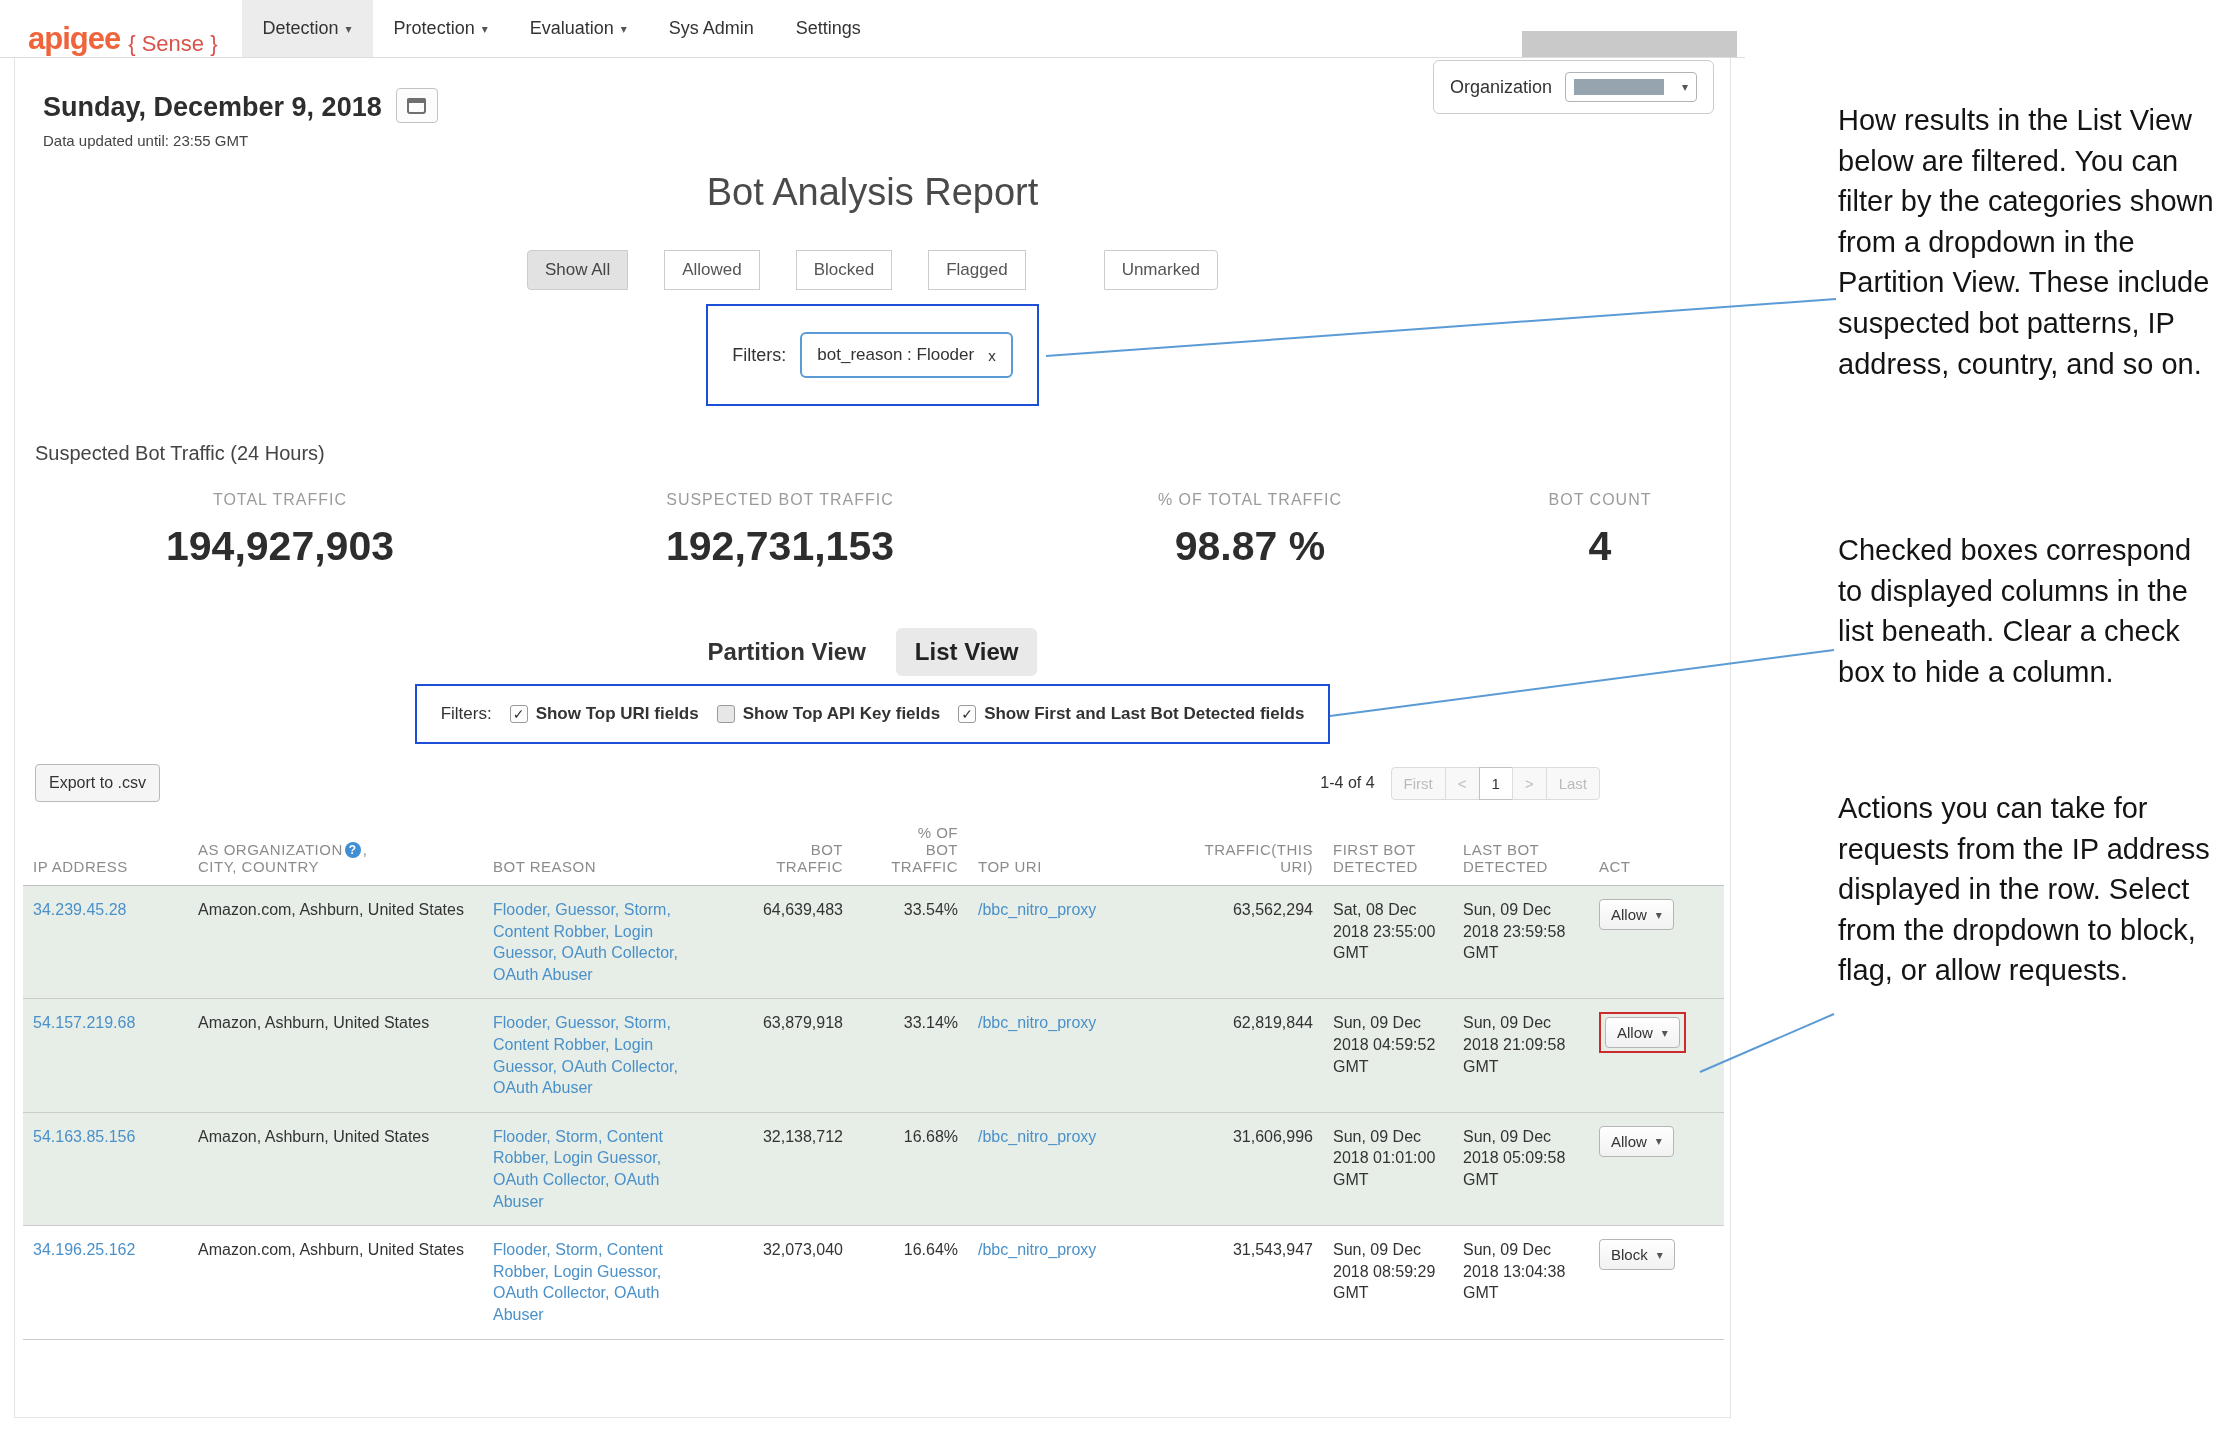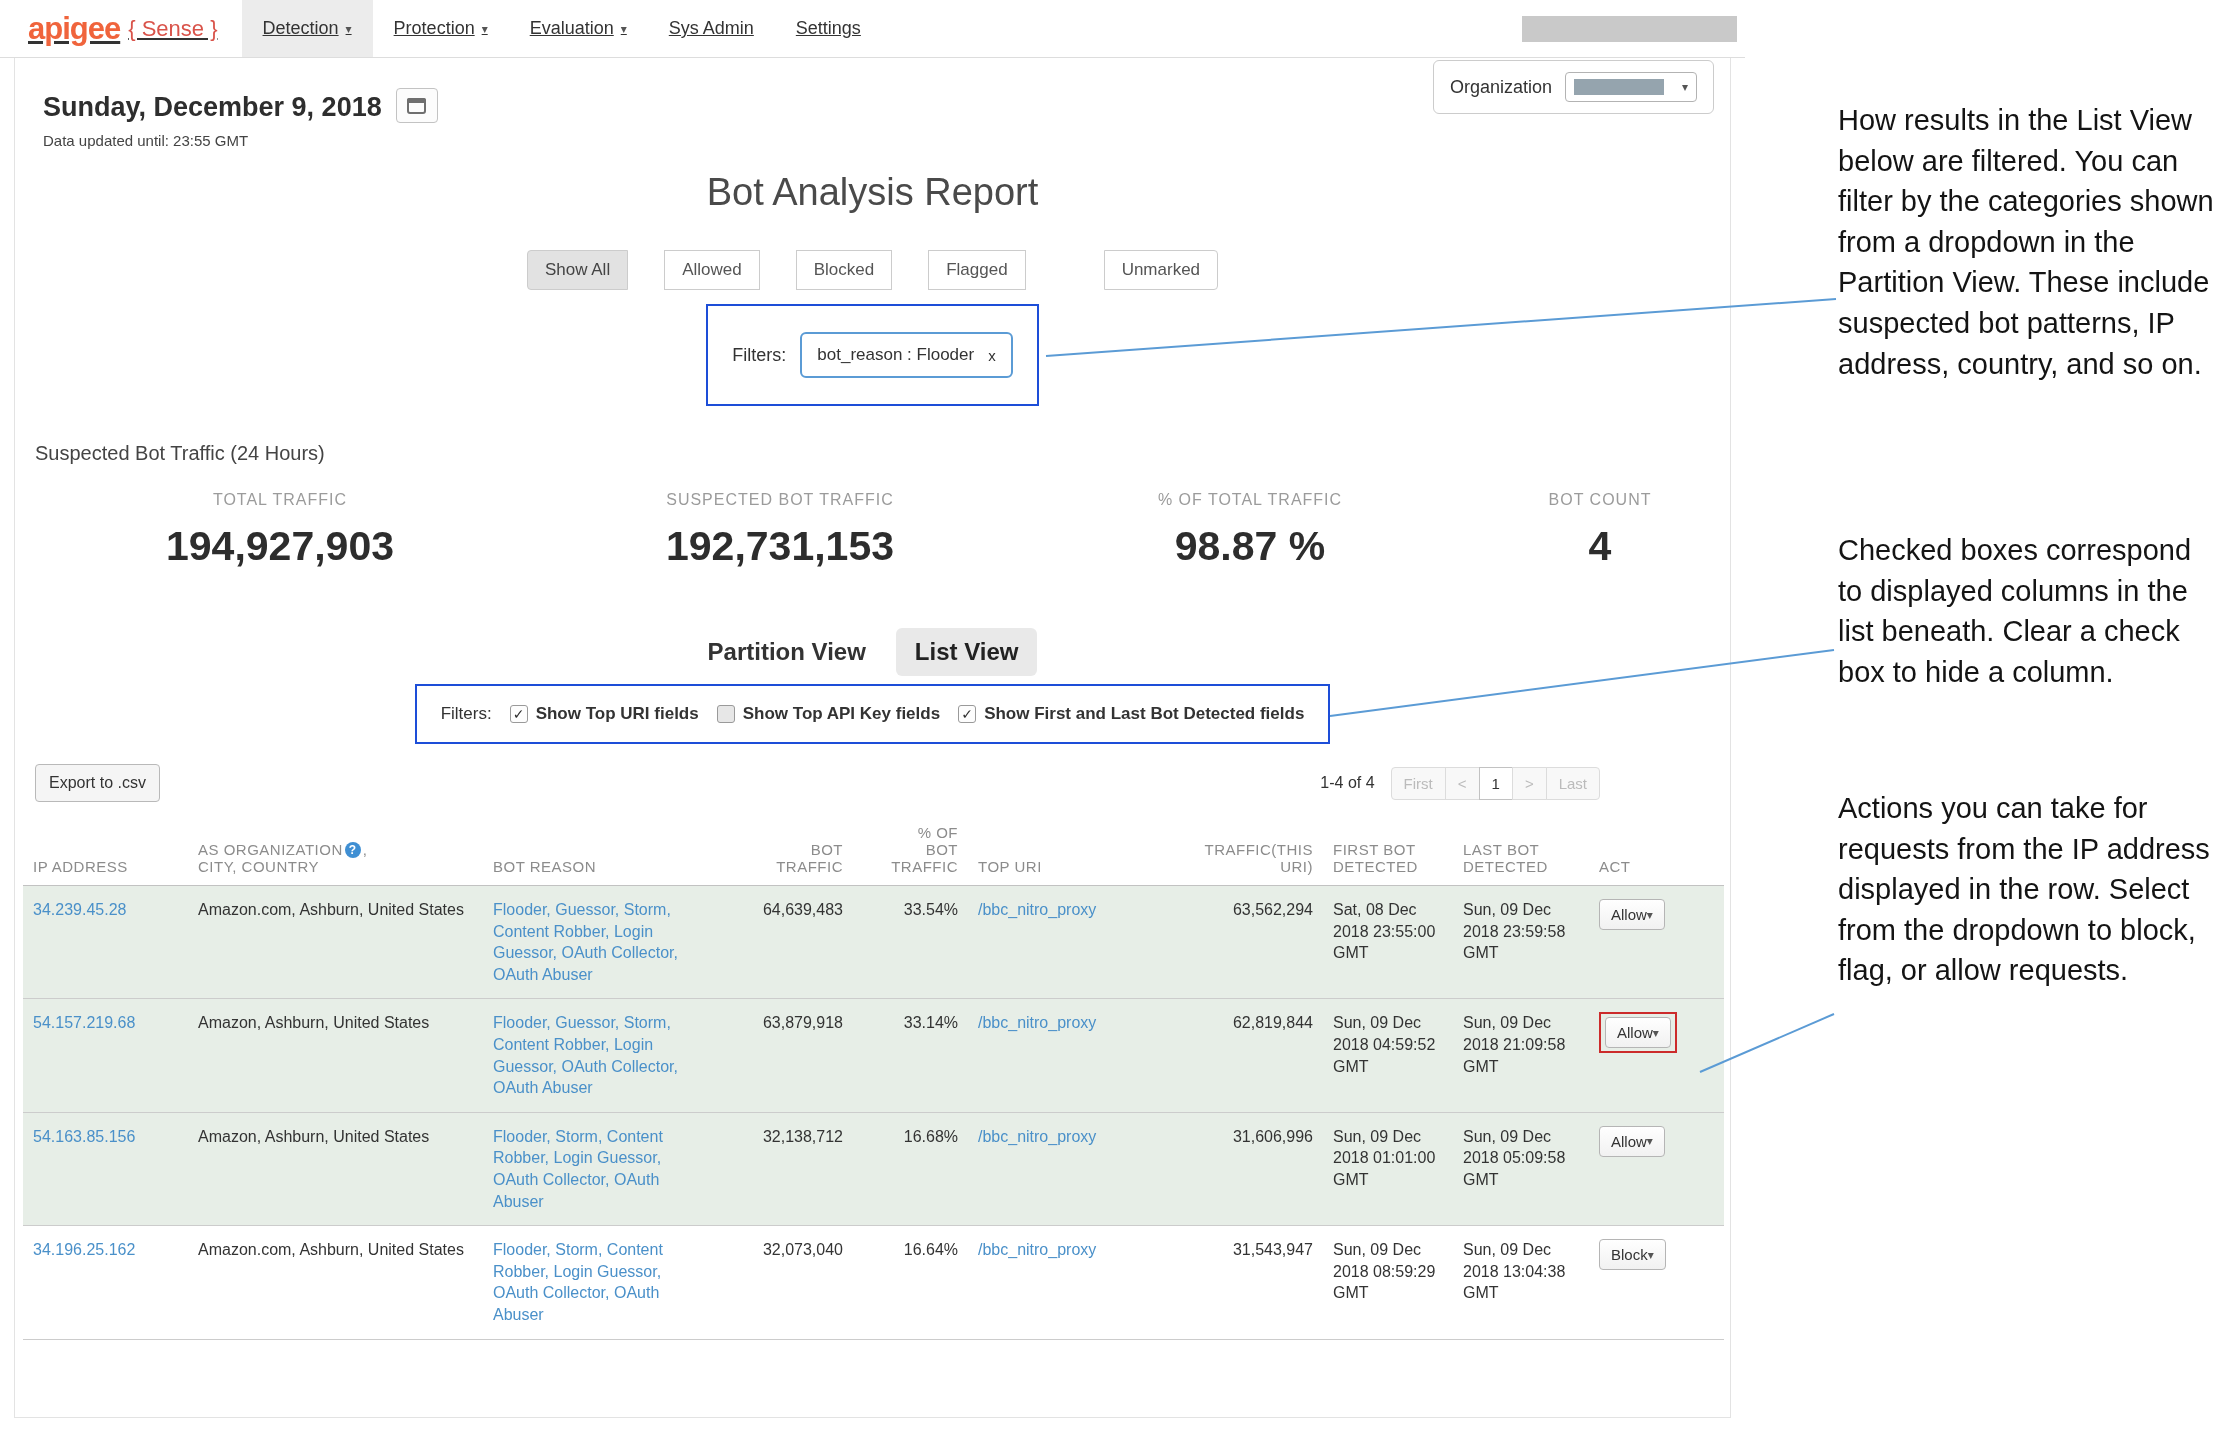--- a/index.html
+++ b/index.html
@@ -4,21 +4,21 @@
 <style>
   * { box-sizing: border-box; margin: 0; padding: 0; }
   html,body { background:#fff; }
   body { width:2216px; height:1433px; font-family:"Liberation Sans", sans-serif; color:#333; position:relative; }
   .canvas { position:relative; width:2216px; height:1433px; overflow:hidden; background:#fff; }
 
   
   .main { position:absolute; left:0; top:0; width:1745px; }
 
   
-  .topnav { display:flex; align-items:center; height:58px; border-bottom:1px solid #ddd; padding-left:28px; background:#fff;text-decoration:underline; }
+  .topnav { display:flex; align-items:flex-end; height:58px; border-bottom:1px solid #ddd; padding-left:28px; background:#fff; }
   .logo { font-size:31px; font-weight:bold; color:#f0643c; letter-spacing:-1px; }
   .sense { font-size:22px; color:#d9534a; margin-left:8px; }
   .nav-items { display:flex; margin-left:24px; height:100%; }
   .nav-item { display:flex; align-items:center; gap:7px; padding:0 21px; font-size:18px; color:#333; cursor:pointer; }
   .nav-item.active { background:#ececec; }
   .caret { font-size:12px; color:#555; }
   .nav-redacted { margin-left:auto; margin-right:8px; width:215px; height:26px; background:#c9c9c9; }
 
   
   .content { position:relative; margin:0 14px; width:1717px; height:1360px; border:1px solid #e3e3e3; border-top:none; background:#fff; }
@@ -89,21 +89,21 @@
   .bots td { font-size:16px; color:#333; padding:13px 10px; vertical-align:top; border-bottom:1px solid #ccc; line-height:1.35; }
   .bots td.num { text-align:right; }
   tr.green { background:#e7eee7; }
   .hdr { display:inline-block; }
   .hdr-bt { max-width:72px; }
   .hdr-pct { max-width:70px; }
   .hdr-turi { max-width:118px; }
   .hdr-det { max-width:92px; }
   .link { color:#4a90c9; cursor:pointer; }
   .help-icon { display:inline-block; width:16px; height:16px; border-radius:50%; background:#3f8fd3; color:#fff; font-size:12px; font-weight:bold; text-align:center; line-height:16px; cursor:pointer; margin:0 2px; vertical-align:text-bottom; }
-  .act-btn { border:1px solid #b5b5b5; border-radius:4px; background:linear-gradient(#ffffff,#f1f1f1); padding:6px 11px; font-size:15px; color:#333; display:inline-flex; align-items:center; cursor:pointer; font-family:inherit; }
+  .act-btn { border:1px solid #b5b5b5; border-radius:4px; background:linear-gradient(#ffffff,#f1f1f1); padding:6px 11px; font-size:15px; color:#333; display:inline-flex; align-items:center; gap:9px; cursor:pointer; font-family:inherit; }
   .act-outline { display:inline-block; border:2px solid #cc2b2b; padding:3px 4px; }
 
   
   .annotation { position:absolute; left:1838px; width:378px; font-size:29px; line-height:1.4; color:#141414; }
   .ann-1 { top:100px; }
   .ann-2 { top:530px; }
   .ann-3 { top:788px; }
 
   .callouts { position:absolute; left:0; top:0; width:2216px; height:1433px; pointer-events:none; }
 </style>

